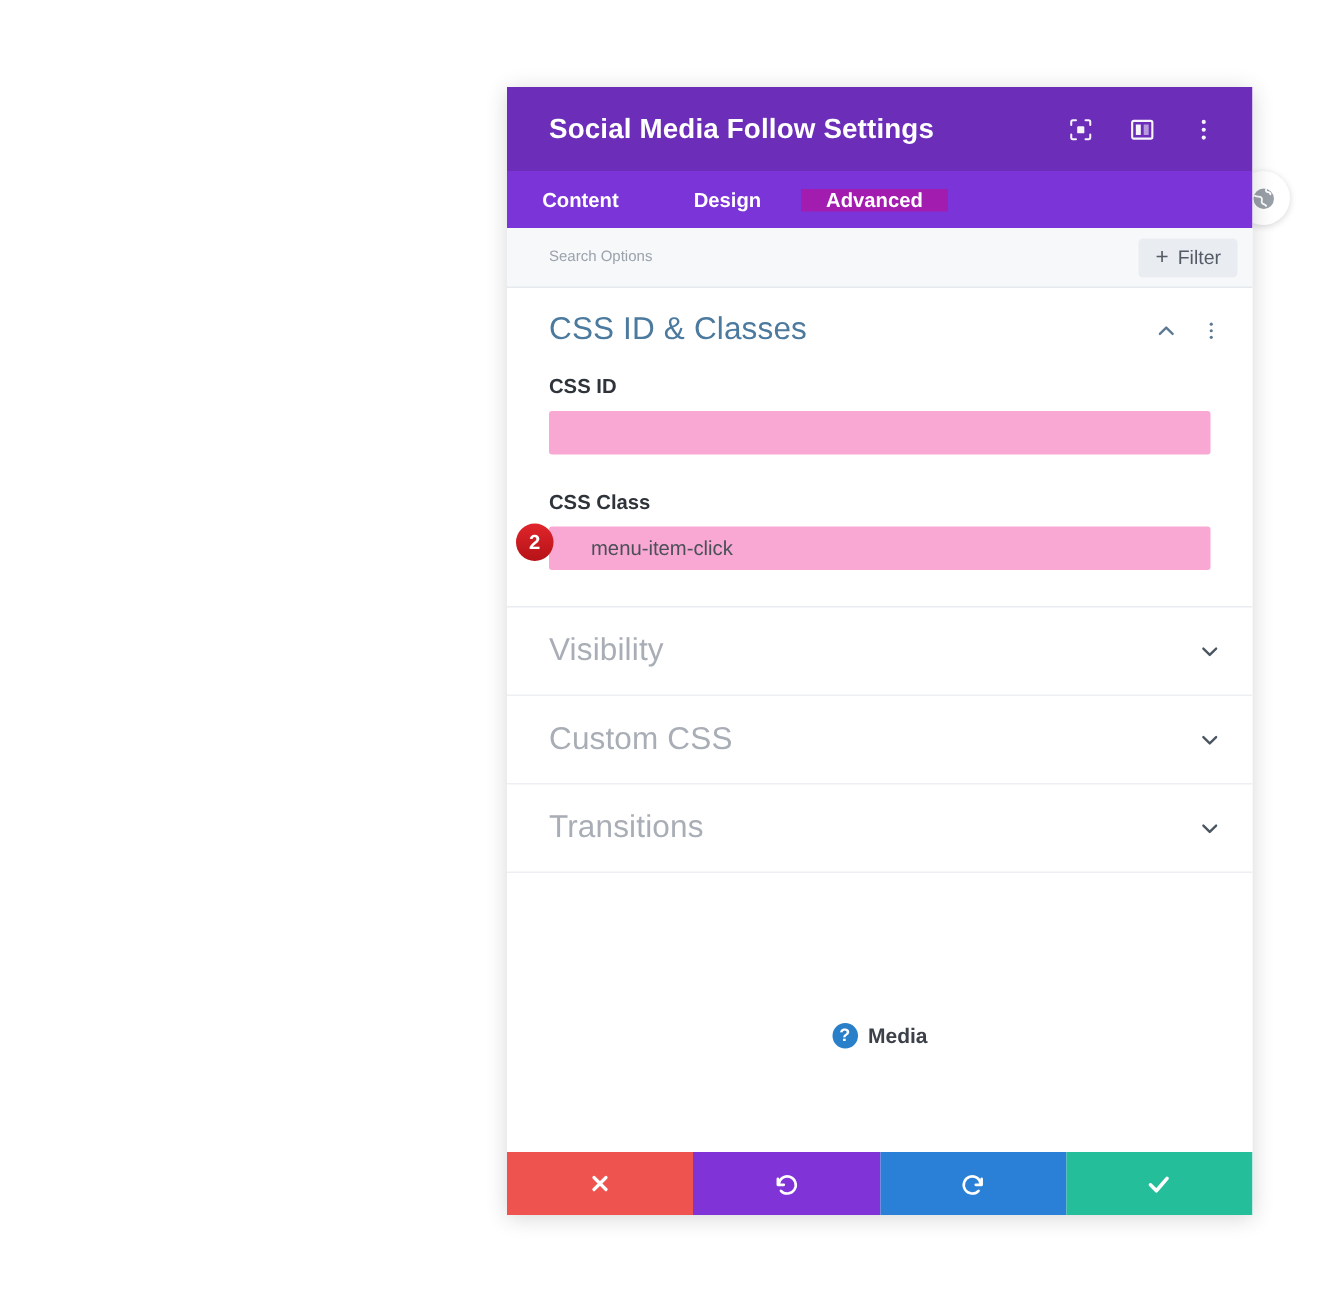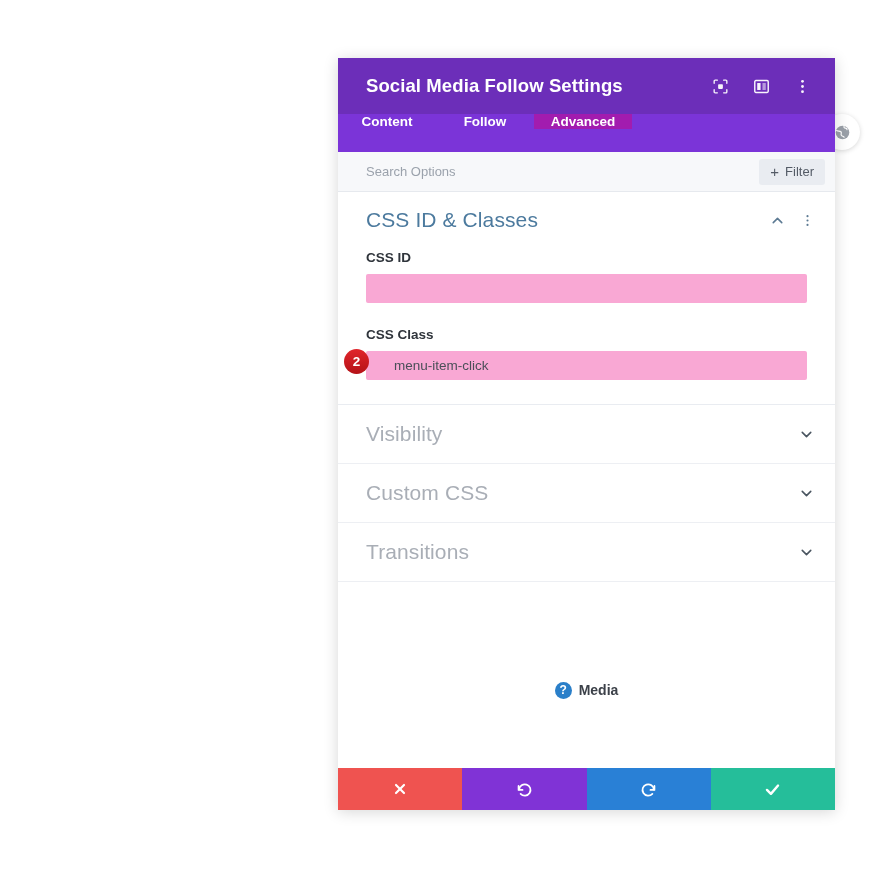--- a/index.html
+++ b/index.html
@@ -78,21 +78,21 @@
     cursor: pointer;
     opacity: .95;
   }
   .hdr-icon svg { display: block; }
 
   
   .tabs {
     height: 38px;
     background: #7B34D8;
     display: flex;
-    align-items: flex-start;
+    align-items: center;
     flex: 0 0 auto;
   }
   .tab {
     display: flex;
     align-items: center;
     justify-content: center;
     padding: 0 10px;
     min-width: 98px;
     color: #ffffff;
     font-size: 13.5px;
@@ -111,21 +111,21 @@
     align-items: center;
     padding: 0 10px 0 28px;
     flex: 0 0 auto;
   }
   .search-input {
     flex: 1 1 auto;
     border: none;
     outline: none;
     background: transparent;
     font-family: "Liberation Sans", sans-serif;
-    font-size: 13px;
+    font-size: 10px;
     color: #4A4F58;
     padding: 0;
   }
   .search-input::placeholder { color: #9BA2AC; }
   .filter-btn {
     display: flex;
     align-items: center;
     gap: 6px;
     background: #E9ECF1;
     border: none;
@@ -320,21 +320,21 @@
             <circle cx="12" cy="12" r="1.75"></circle>
             <circle cx="12" cy="18.6" r="1.75"></circle>
           </svg>
         </div>
 
       </div>
     </div>
 
     <div class="tabs">
       <div class="tab">Content</div>
-      <div class="tab">Follow</div>
+      <div class="tab">Design</div>
       <div class="tab active">Advanced</div>
     </div>
 
     <div class="search-row">
       <input class="search-input" type="text" placeholder="Search Options" style="">
       <button class="filter-btn">
         <span class="filter-plus">+</span>
         <span>Filter</span>
       </button>
     </div>

